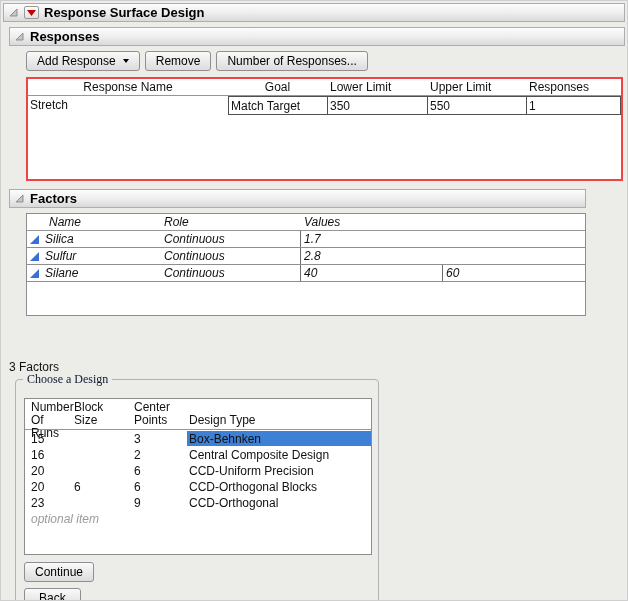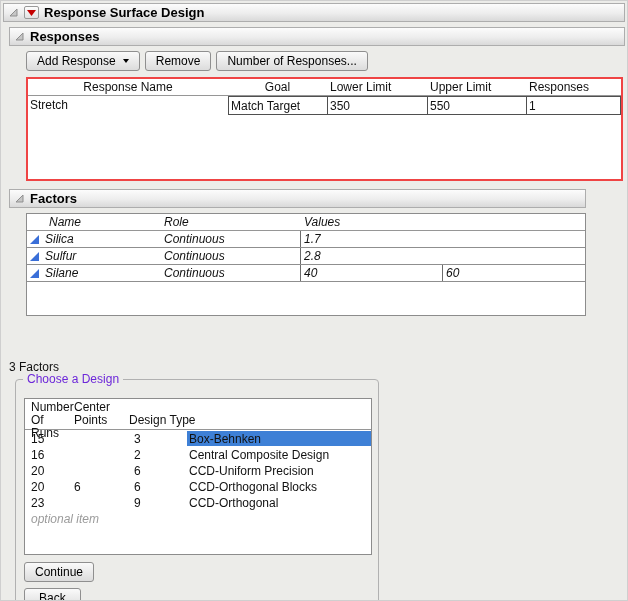--- a/index.html
+++ b/index.html
@@ -79,21 +79,21 @@
   .fc-val2 { width: 143px; }
 
   
   .factors-count { margin: 44px 0 0 8px; font-size: 12px; }
   .groupbox {
     position: relative; margin: 5px 0 0 14px; width: 364px; height: 231px;
     border: 1px solid #B1B1B1; border-radius: 4px;
   }
   .groupbox-title {
     position: absolute; top: -8px; left: 7px;
-    background: #ECECE9; padding: 0 4px; font-size: 12px; color: #6d28d9;
+    background: #ECECE9; padding: 0 4px; font-size: 12px; color: #0f172a; font-family: Liberation Serif, serif;
   }
   .design-table {
     position: absolute; left: 8px; top: 18px; width: 348px; height: 157px;
     background: #fff; border: 1px solid #8C8C8C;
   }
   .dt-head { display: flex; border-bottom: 1px solid #969696; padding: 2px 0; }
   .dhcol { display: flex; flex-direction: column; }
   .dhcol span { height: 13px; line-height: 13px; display: block; }
   .dh-runs { width: 46px; padding-left: 6px; }
   .dh-block { width: 60px; padding-left: 3px; }
@@ -215,20 +215,24 @@
 
   <div class="groupbox">
     <span class="groupbox-title">Choose a Design</span>
 
     <div class="design-table">
       <div class="dt-head">
         <div class="dhcol dh-runs">
           <span>Number</span>
           <span>Of Runs</span>
         </div>
+        <div class="dhcol dh-block">
+          <span>Block</span>
+          <span>Size</span>
+        </div>
         <div class="dhcol dh-center">
           <span>Center</span>
           <span>Points</span>
         </div>
         <div class="dhcol dh-type">
           <span></span>
           <span>Design Type</span>
         </div>
       </div>
 

